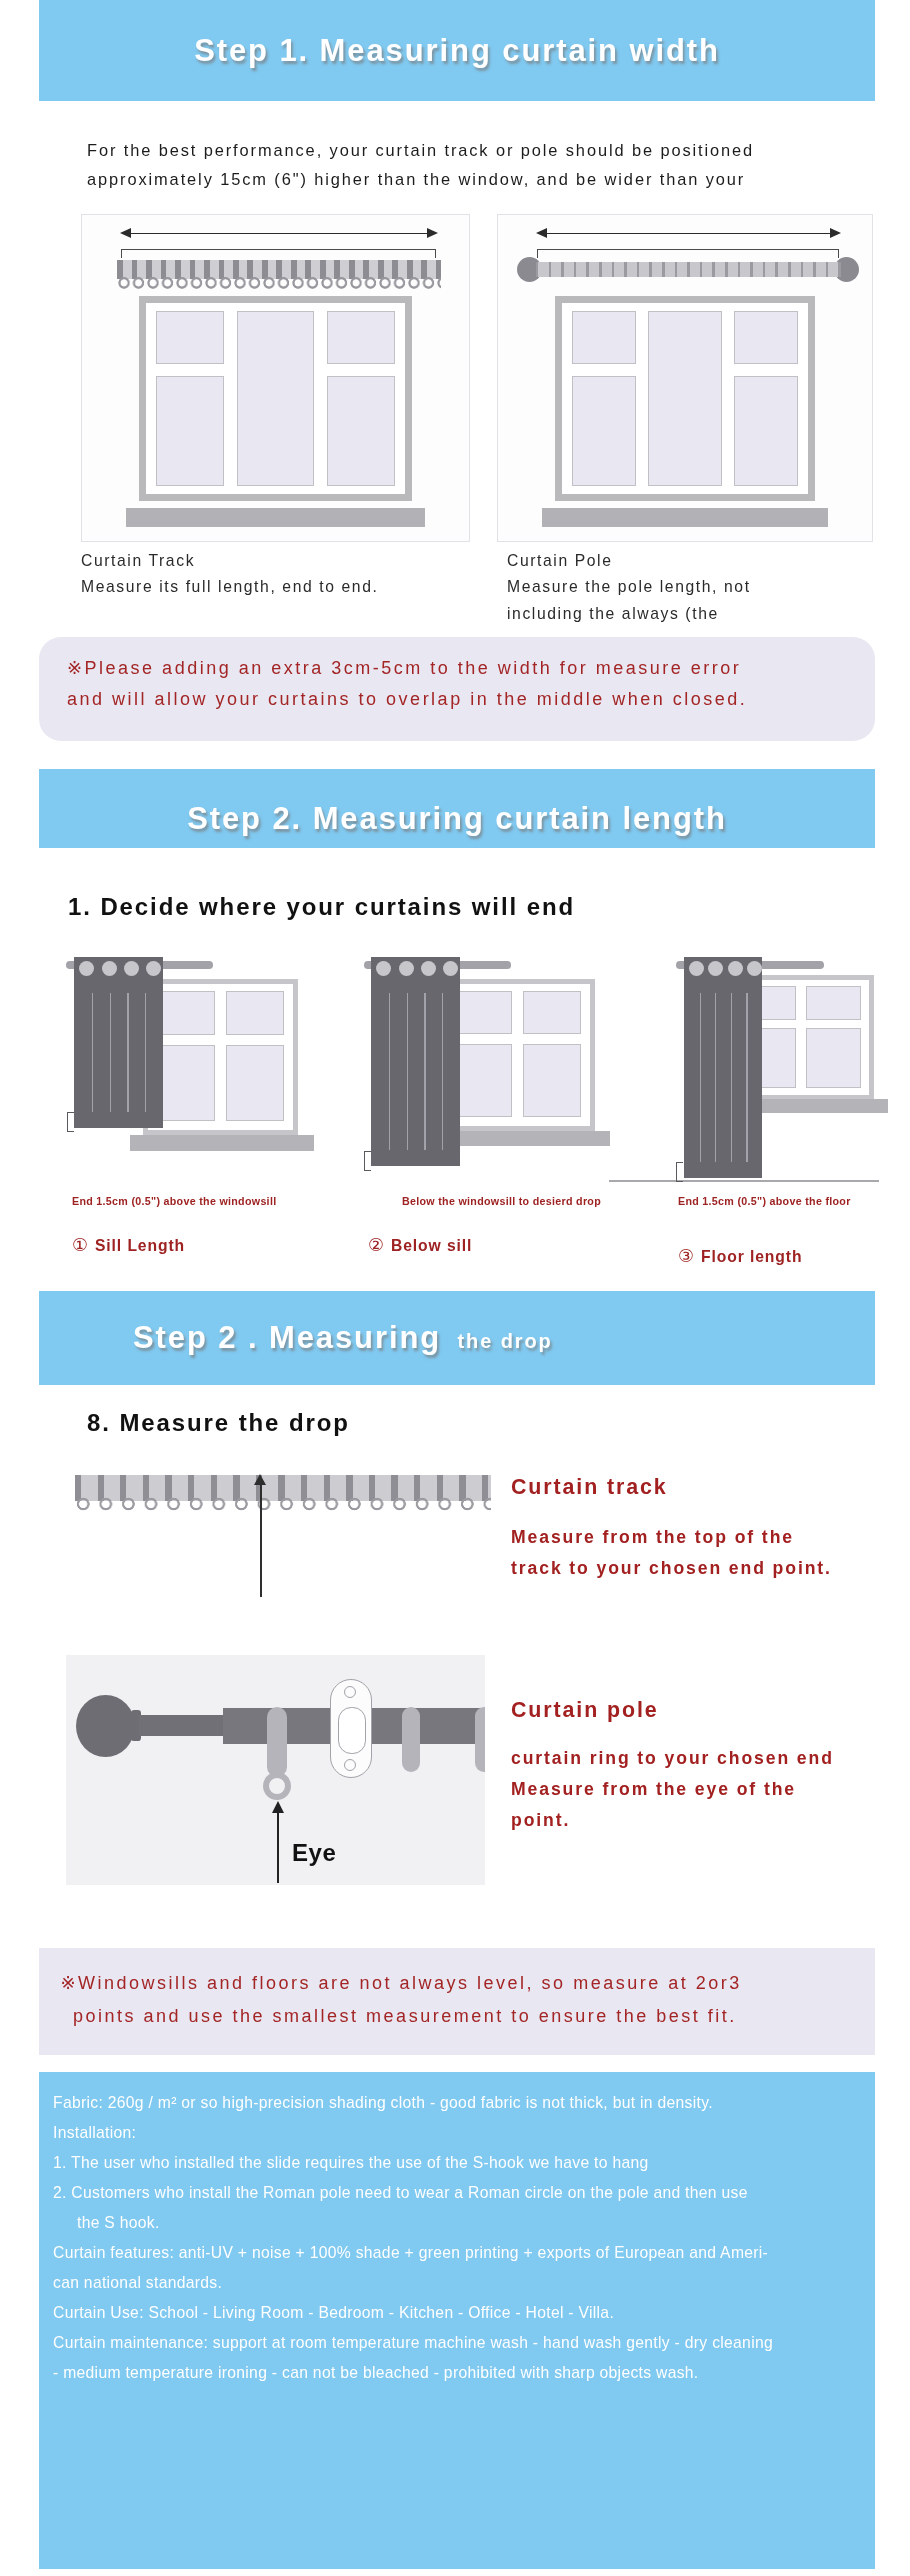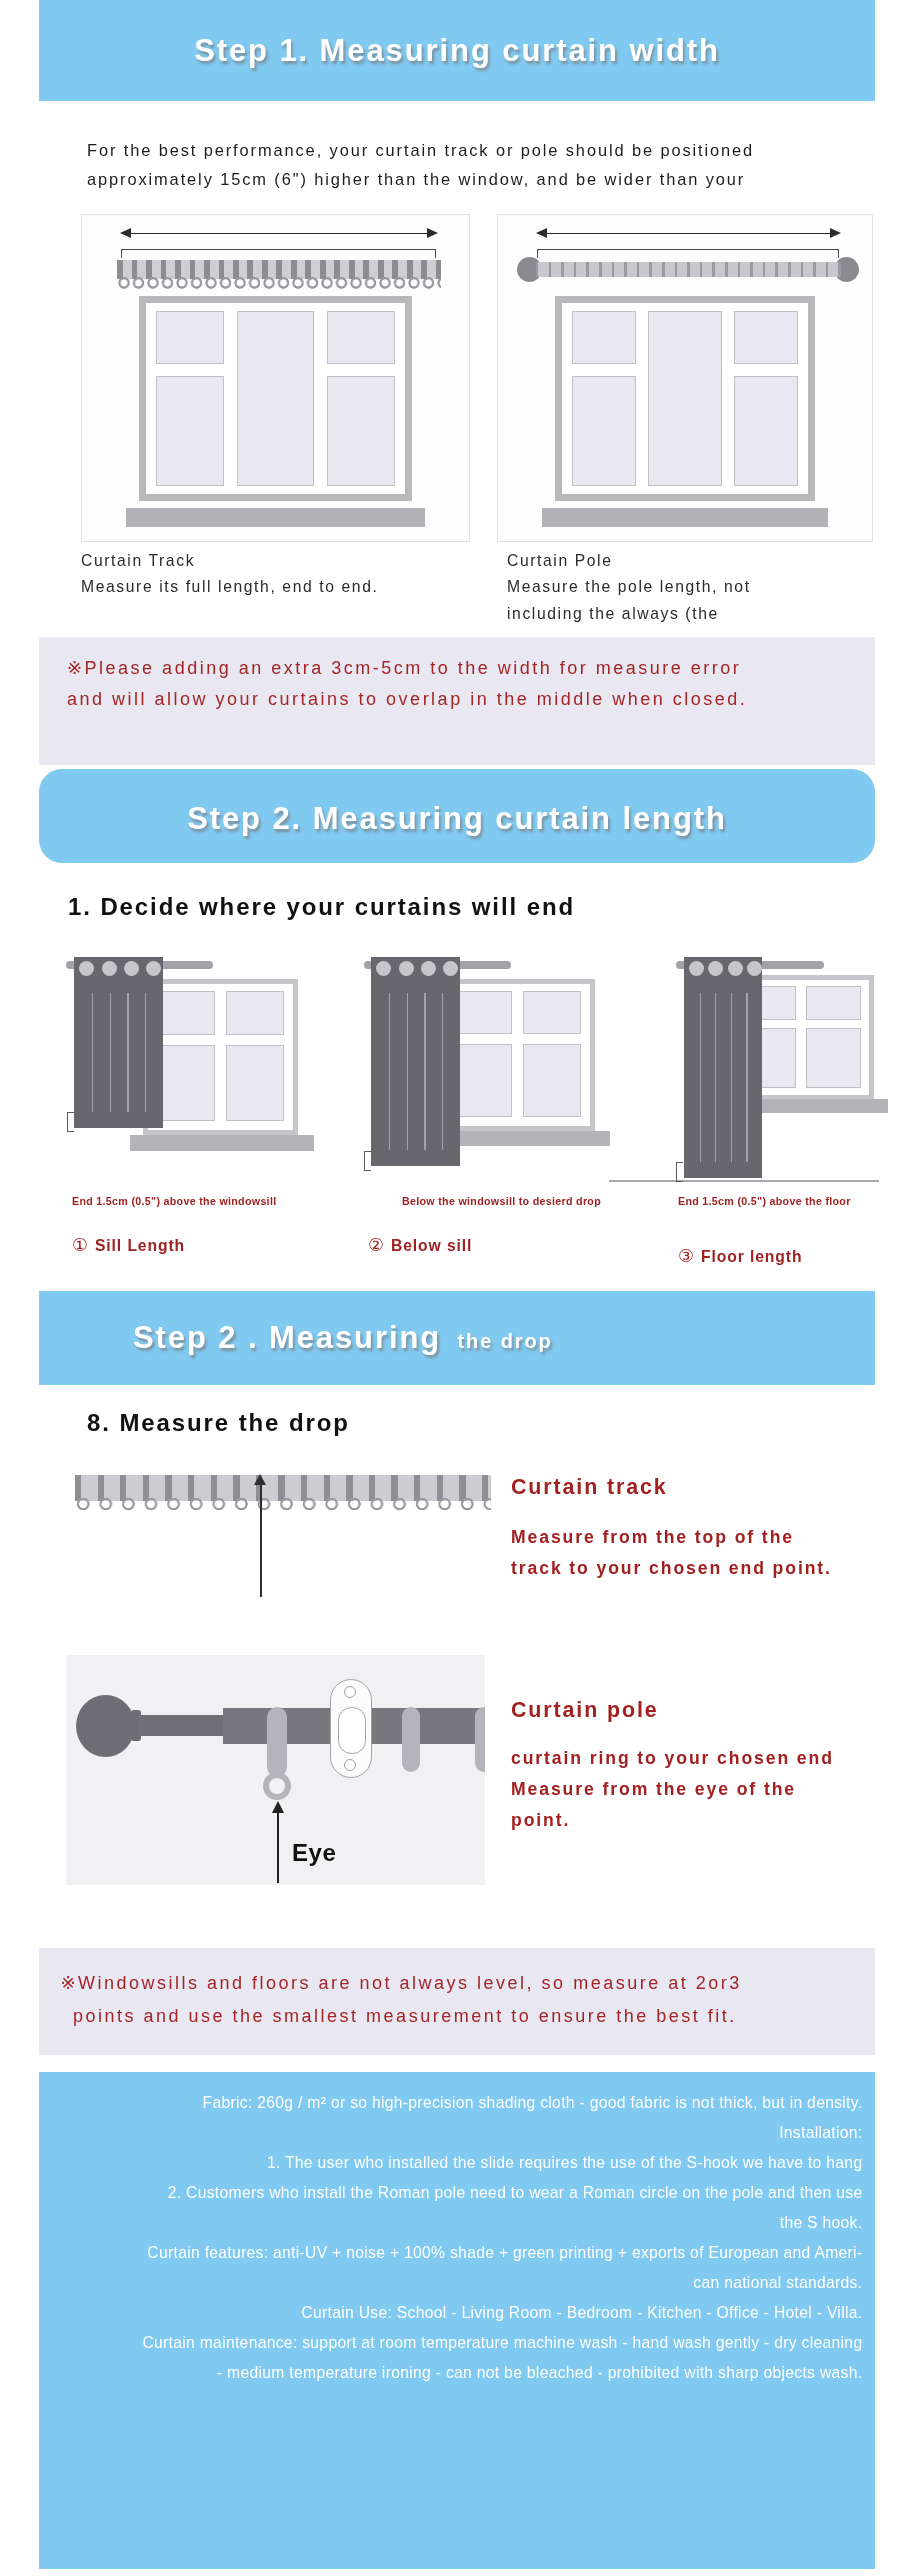--- a/index.html
+++ b/index.html
@@ -5,30 +5,30 @@
   html,body{margin:0;padding:0;background:#fff;}
   body{font-family:"Liberation Sans","DejaVu Sans",sans-serif;}
   .page{position:relative;width:910px;height:2576px;background:#fff;overflow:hidden;}
   .page i{display:block;position:absolute;}
 
   
   .banner{position:absolute;left:39px;width:836px;background:#80c9f0;color:#fff;
     font-weight:bold;font-size:31px;letter-spacing:1.9px;white-space:nowrap;
     text-shadow:1.9px 2.5px 2.5px rgba(120,120,120,.65);}
   .b1{top:0;height:101px;line-height:101px;text-align:center;}
-  .b2{top:769px;height:94px;line-height:99px;text-align:center;border-radius:23px;}
+  .b2{top:769px;height:79px;line-height:99px;text-align:center;}
   .b3{top:1291px;height:94px;line-height:94px;text-align:left;padding-left:94px;box-sizing:border-box;}
   .b3 .sub{font-size:20px;margin-left:16.4px;}
 
   
   .intro{position:absolute;left:87px;top:136px;color:#1c1c1c;font-size:16.4px;letter-spacing:1.9px;line-height:29px;white-space:nowrap;}
   .caption{position:absolute;color:#2a2a2a;font-size:15.7px;letter-spacing:1.6px;line-height:26.4px;white-space:nowrap;}
   .note{position:absolute;left:39px;width:836px;background:#e9e8f2;color:#a32525;
     font-size:18px;letter-spacing:2.5px;line-height:31px;box-sizing:border-box;white-space:nowrap;}
-  .note1{top:637px;height:128px;padding:16.4px 0 0 28px;}
+  .note1{top:637px;height:104px;padding:16.4px 0 0 28px;border-radius:22px;}
   .note2{top:1948px;height:107px;padding:19px 0 0 21.4px;line-height:33px;}
   .note2 .ind{margin-left:12.6px;}
   .hblack{position:absolute;color:#111;font-weight:bold;font-size:24px;letter-spacing:1.9px;white-space:nowrap;}
   .h1{left:68px;top:893px;}
   .h2{left:87px;top:1409px;}
 
   
   .panel{position:absolute;top:214px;height:328px;background:#fdfdfe;border:1.3px solid #e2e2e6;box-sizing:border-box;}
   .pL{left:81px;width:389px;}
   .pR{left:497px;width:376px;}
@@ -89,21 +89,21 @@
   .ppanel .scrT{top:31px;}
   .ppanel .scrB{top:104px;}
   .ppanel .oval{left:272px;top:52px;width:26.4px;height:45px;border:1.9px solid #a2a2a8;border-radius:13.2px;background:#fff;}
   .ppanel .aLn{left:211px;top:158px;width:1.9px;height:70px;background:#222;}
   .ppanel .aHd{left:206px;top:146px;width:0;height:0;border-left:6.3px solid transparent;border-right:6.3px solid transparent;border-bottom:12.6px solid #222;}
   .ppanel .eyeTxt{position:absolute;left:226px;top:184px;color:#111;font-weight:bold;font-size:24px;letter-spacing:0.6px;}
 
   
   .footer{position:absolute;left:39px;top:2072px;width:836px;height:497px;background:#80c9f0;
     box-sizing:border-box;padding:16.4px 12.6px 0 14px;color:#fff;font-size:15.7px;letter-spacing:0.3px;}
-  .fl{line-height:30px;white-space:nowrap;text-align:right;}
+  .fl{line-height:30px;white-space:nowrap;}
   .fl.indent{padding-left:24px;}
 </style>
 </head>
 <body>
 
 <div class="page">
 
   <div class="banner b1">
     <span>Step 1. Measuring curtain width</span>
   </div>

